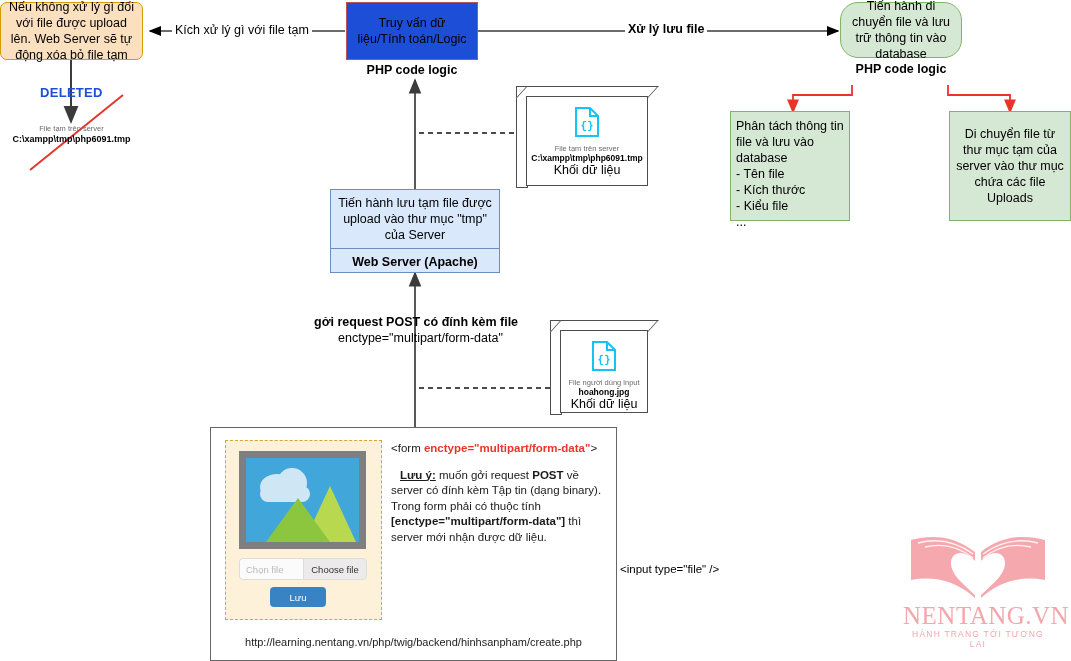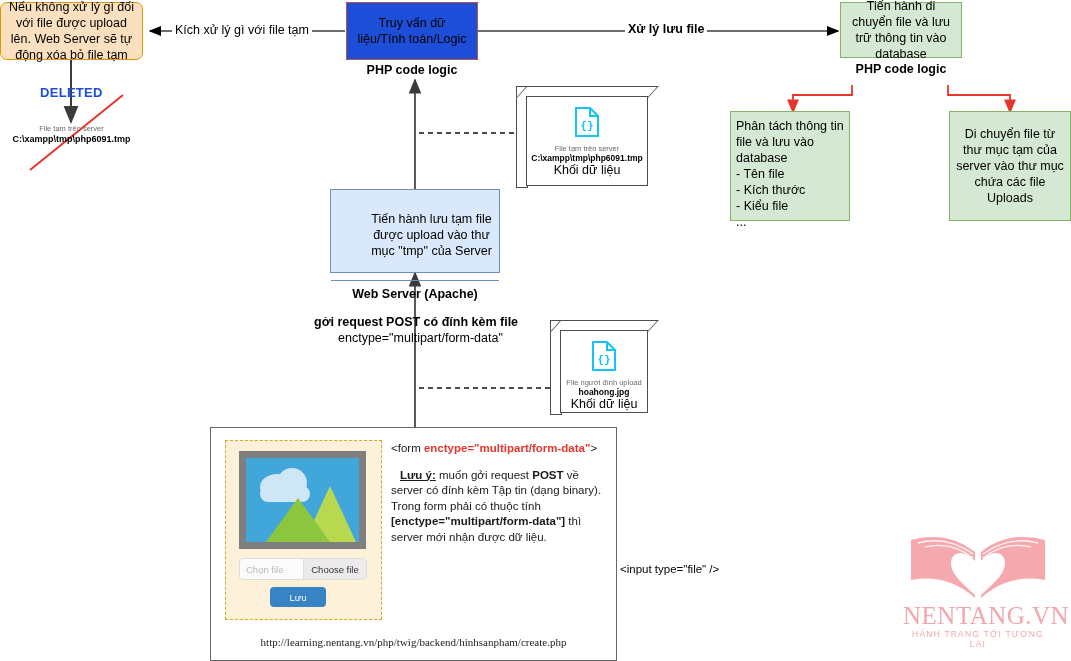--- a/index.html
+++ b/index.html
@@ -93,21 +93,21 @@
     display:flex;align-items:center;justify-content:center;
   }
   #form-text{
     position:absolute;left:180px;top:13px;width:218px;
     font-size:11.5px;line-height:15.5px;color:#1a1a1a;
   }
   .red{color:#e8352a;font-weight:bold;}
   .note-u{text-decoration:underline;font-weight:bold;margin-left:9px;}
   #url-line{
     position:absolute;left:0;right:0;bottom:12px;text-align:center;
-    font-size:11px;color:#222;font-family:Liberation Serif, serif;
+    font-size:11px;color:#222;
   }
   #input-annot{
     position:absolute;left:620px;top:563px;font-size:11.5px;white-space:nowrap;
   }
   
   #logo{position:absolute;left:903px;top:530px;width:150px;height:115px;}
   .logo-name{
     position:absolute;left:0;right:0;top:72px;text-align:center;
     color:#f3a6ab;font-family:"Liberation Serif","DejaVu Serif",serif;
     font-size:25px;letter-spacing:.5px;
@@ -164,39 +164,39 @@
 <div class="tmpfile-cap" style="left:0px;top:124px;width:143px;">
   <div class="l1">File tạm trên server</div>
   <div class="l2">C:\xampp\tmp\php6091.tmp</div>
 </div>
 
 <div class="box box-pink" style="left:346px;top:2px;width:132px;height:58px;padding:2px 6px;">
   <span>Truy vấn dữ liệu/Tính toán/Logic</span>
 </div>
 <div class="caption" style="left:346px;top:63px;width:132px;">PHP code logic</div>
 
-<div class="box box-green" style="left:840px;top:2px;width:122px;height:56px;padding:2px 5px;">
+<div class="box box-green" style="left:840px;top:2px;width:122px;height:56px;padding:2px 5px;border-radius:18px;">
   <span>Tiến hành di chuyển file và lưu trữ thông tin vào database</span>
 </div>
 <div class="caption" style="left:840px;top:62px;width:122px;">PHP code logic</div>
 
 <div class="box box-green" style="left:730px;top:111px;width:120px;height:110px;padding:6px 5px;align-items:flex-start;justify-content:flex-start;text-align:left;white-space:pre-line;">
   <span>Phân tách thông tin file và lưu vào database
 - Tên file
 - Kích thước
 - Kiểu file
 ...</span>
 </div>
 
 <div class="box box-green" style="left:949px;top:111px;width:122px;height:110px;padding:4px 6px;">
   <span>Di chuyển file từ thư mục tạm của server vào thư mục chứa các file Uploads</span>
 </div>
 
 <div class="abs" style="left:330px;top:189px;width:170px;height:84px;border:1px solid #6c8ebf;background:#dae8fc;">
-  <div style="height:58px;display:flex;align-items:center;justify-content:center;text-align:center;font-size:12.5px;line-height:16px;padding:16px 5px;margin-left:33px;">Tiến hành lưu tạm file được upload vào thư mục "tmp" của Server</div>
+  <div style="height:58px;display:flex;align-items:center;justify-content:center;text-align:center;font-size:12.5px;line-height:16px;padding:0 5px;">Tiến hành lưu tạm file được upload vào thư mục "tmp" của Server</div>
   <div style="height:25px;border-top:1px solid #6c8ebf;display:flex;align-items:center;justify-content:center;font-size:12.5px;font-weight:bold;">Web Server (Apache)</div>
 </div>
 
 <div class="lbl" style="left:172px;top:23px;">Kích xử lý gì với file tạm</div>
 <div class="lbl lbl-bold" style="left:625px;top:22px;">Xử lý lưu file</div>
 <div class="lbl lbl-bold" style="left:311px;top:315px;background:transparent;">gởi request POST có đính kèm file</div>
 <div class="lbl" style="left:335px;top:331px;background:transparent;">enctype="multipart/form-data"</div>
 
 <div class="datablock" style="left:516px;top:86px;width:132px;height:100px;">
   <div class="side"></div>
@@ -219,21 +219,21 @@
   <div class="side"></div>
   <div class="topedge"></div>
   <div class="face">
     <span class="json-icon">
       <svg width="26" height="30" viewBox="0 0 26 30">
         <path d="M2,1 H16 L24,9 V29 H2 Z" fill="#fff" stroke="#13c4f5" stroke-width="2"></path>
         <path d="M16,1 V9 H24" fill="none" stroke="#13c4f5" stroke-width="2"></path>
         <text x="13" y="22" font-size="11" fill="#13c4f5" text-anchor="middle" font-family="Liberation Mono, monospace" font-weight="bold">{}</text>
       </svg>
     </span>
-    <div class="db-sub">File người đính upload</div>
+    <div class="db-sub">File người dùng input</div>
     <div class="db-path">hoahong.jpg</div>
     <div class="db-title">Khối dữ liệu</div>
   </div>
 </div>
 
 <div id="form-panel">
   <div id="form-inner">
     <div id="img-placeholder">
       <div id="img-inner">
         <div class="cloud" style="left:14px;top:16px;width:34px;height:26px;"></div>

